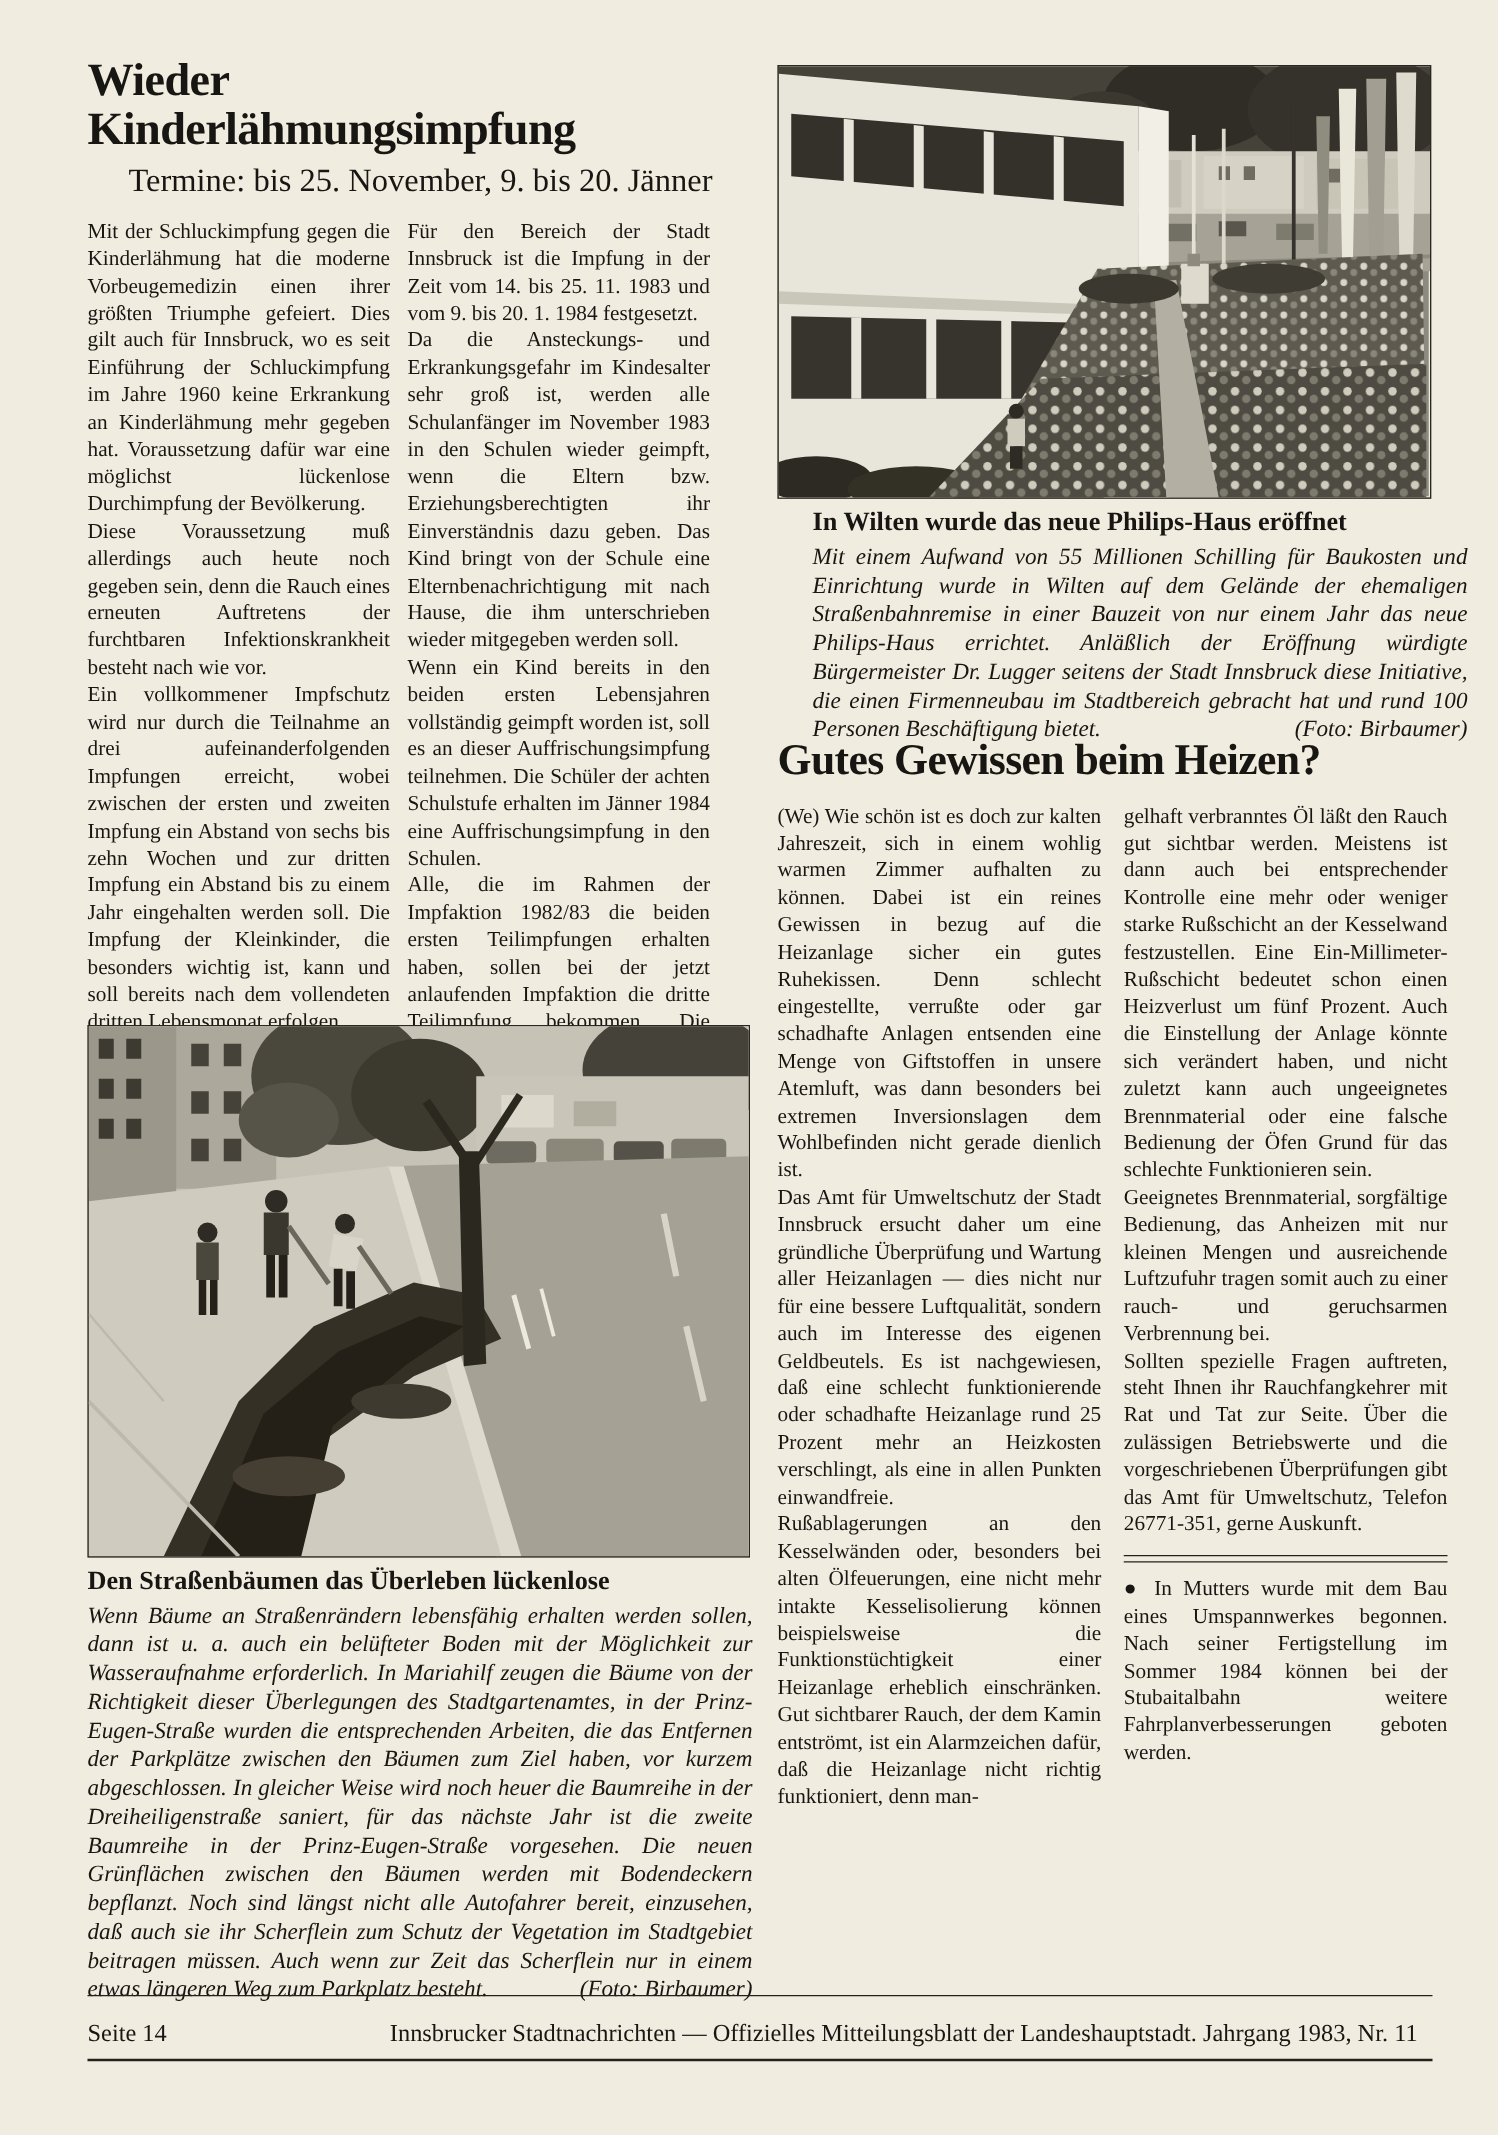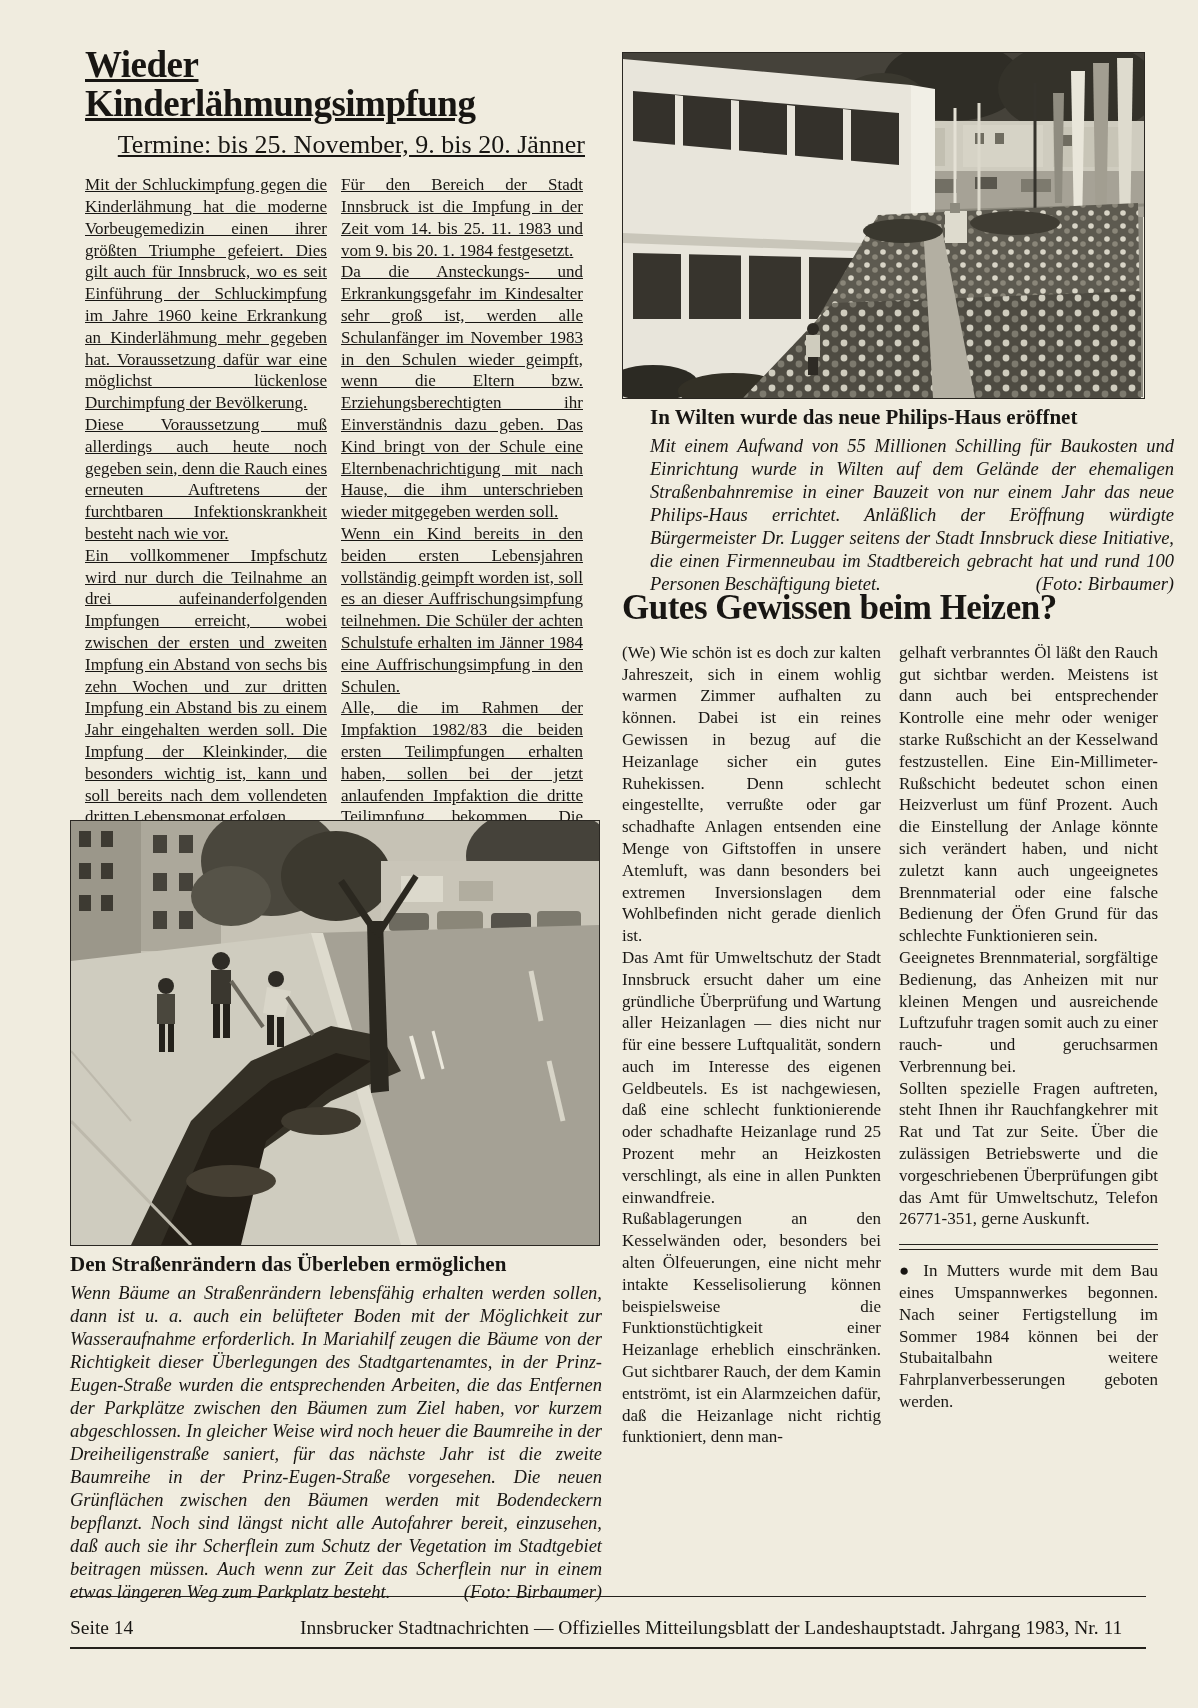--- a/index.html
+++ b/index.html
@@ -36,26 +36,26 @@
   .cap-text{font-size:18.5px;line-height:23px;font-style:italic;text-align:justify;margin:0;hyphens:auto;-webkit-hyphens:auto;}
   .credit{float:right;font-style:italic;}
 
   
   .footer{
     border-top:1.6px solid #24211c;border-bottom:2.4px solid #24211c;
     display:flex;align-items:center;
     font-size:19.5px;padding:20px 0 8px 0;
   }
   .footer .page-label{width:230px;}
-  .footer .footer-center{flex:1;text-align:left;}
+  .footer .footer-center{flex:1;text-align:center;}
 </style>
 </head>
 <body>
 
-<section class="abs a1" style="left:85px;top:46px;width:500px;text-decoration:underline;">
+<section class="abs a1" style="left:70px;top:46px;width:500px;">
   <h1 class="headline1">Wieder Kinderlähmungsimpfung</h1>
   <h2 class="subhead">Termine: bis 25. November, 9. bis 20. Jänner</h2>
   <div class="cols">
     <div class="col">
         <p class="body-p">Mit der Schluckimpfung gegen die Kinderlähmung hat die moderne Vorbeugemedizin einen ihrer größten Triumphe gefeiert. Dies gilt auch für Innsbruck, wo es seit Einführung der Schluckimpfung im Jahre 1960 keine Erkrankung an Kinderlähmung mehr gegeben hat. Voraussetzung dafür war eine möglichst lückenlose Durchimpfung der Bevölkerung.</p>
         <p class="body-p">Diese Voraussetzung muß allerdings auch heute noch gegeben sein, denn die Rauch eines erneuten Auftretens der furchtbaren Infektionskrankheit besteht nach wie vor.</p>
         <p class="body-p">Ein vollkommener Impfschutz wird nur durch die Teilnahme an drei aufeinanderfolgenden Impfungen erreicht, wobei zwischen der ersten und zweiten Impfung ein Abstand von sechs bis zehn Wochen und zur dritten Impfung ein Abstand bis zu einem Jahr eingehalten werden soll. Die Impfung der Kleinkinder, die besonders wichtig ist, kann und soll bereits nach dem vollendeten dritten Lebensmonat erfolgen.</p>
       </div>
     <div class="col">
         <p class="body-p">Für den Bereich der Stadt Innsbruck ist die Impfung in der Zeit vom 14. bis 25. 11. 1983 und vom 9. bis 20. 1. 1984 festgesetzt.</p>
@@ -244,20 +244,20 @@
     <rect x="86" y="173" width="18" height="30" fill="#4a473d"></rect>
     <rect x="88" y="203" width="6" height="28" fill="#24211b"></rect>
     <rect x="97" y="203" width="6" height="28" fill="#24211b"></rect>
 
     <line x1="0" y1="300" x2="120" y2="424" stroke="#bdb9ac" stroke-width="3"></line>
     <line x1="0" y1="230" x2="60" y2="300" stroke="#bdb9ac" stroke-width="2"></line>
   </svg>
 </figure>
 
 <section class="abs" style="left:70px;top:1252px;width:532px;">
-  <p class="cap-title">Den Straßenrändern das Überleben ermöglichen</p>
+  <p class="cap-title">Den Straßenbäumen das Überleben lückenlose</p>
   <p class="cap-text"><span>Wenn Bäume an Straßenrändern lebensfähig erhalten werden sollen, dann ist u. a. auch ein belüfteter Boden mit der Möglichkeit zur Wasseraufnahme erforderlich. In Mariahilf zeugen die Bäume von der Richtigkeit dieser Überlegungen des Stadtgartenamtes, in der Prinz-Eugen-Straße wurden die entsprechenden Arbeiten, die das Entfernen der Parkplätze zwischen den Bäumen zum Ziel haben, vor kurzem abgeschlossen. In gleicher Weise wird noch heuer die Baumreihe in der Dreiheiligenstraße saniert, für das nächste Jahr ist die zweite Baumreihe in der Prinz-Eugen-Straße vorgesehen. Die neuen Grünflächen zwischen den Bäumen werden mit Bodendeckern bepflanzt. Noch sind längst nicht alle Autofahrer bereit, einzusehen, daß auch sie ihr Scherflein zum Schutz der Vegetation im Stadtgebiet beitragen müssen. Auch wenn zur Zeit das Scherflein nur in einem etwas längeren Weg zum Parkplatz besteht.</span><span class="credit">(Foto: Birbaumer)</span></p>
 </section>
 
 <footer class="abs footer" style="left:70px;top:1596px;width:1076px;">
   <span class="page-label">Seite 14</span>
   <span class="footer-center">Innsbrucker Stadtnachrichten — Offizielles Mitteilungsblatt der Landeshauptstadt. Jahrgang 1983, Nr. 11</span>
 </footer>
 
 </body></html>

